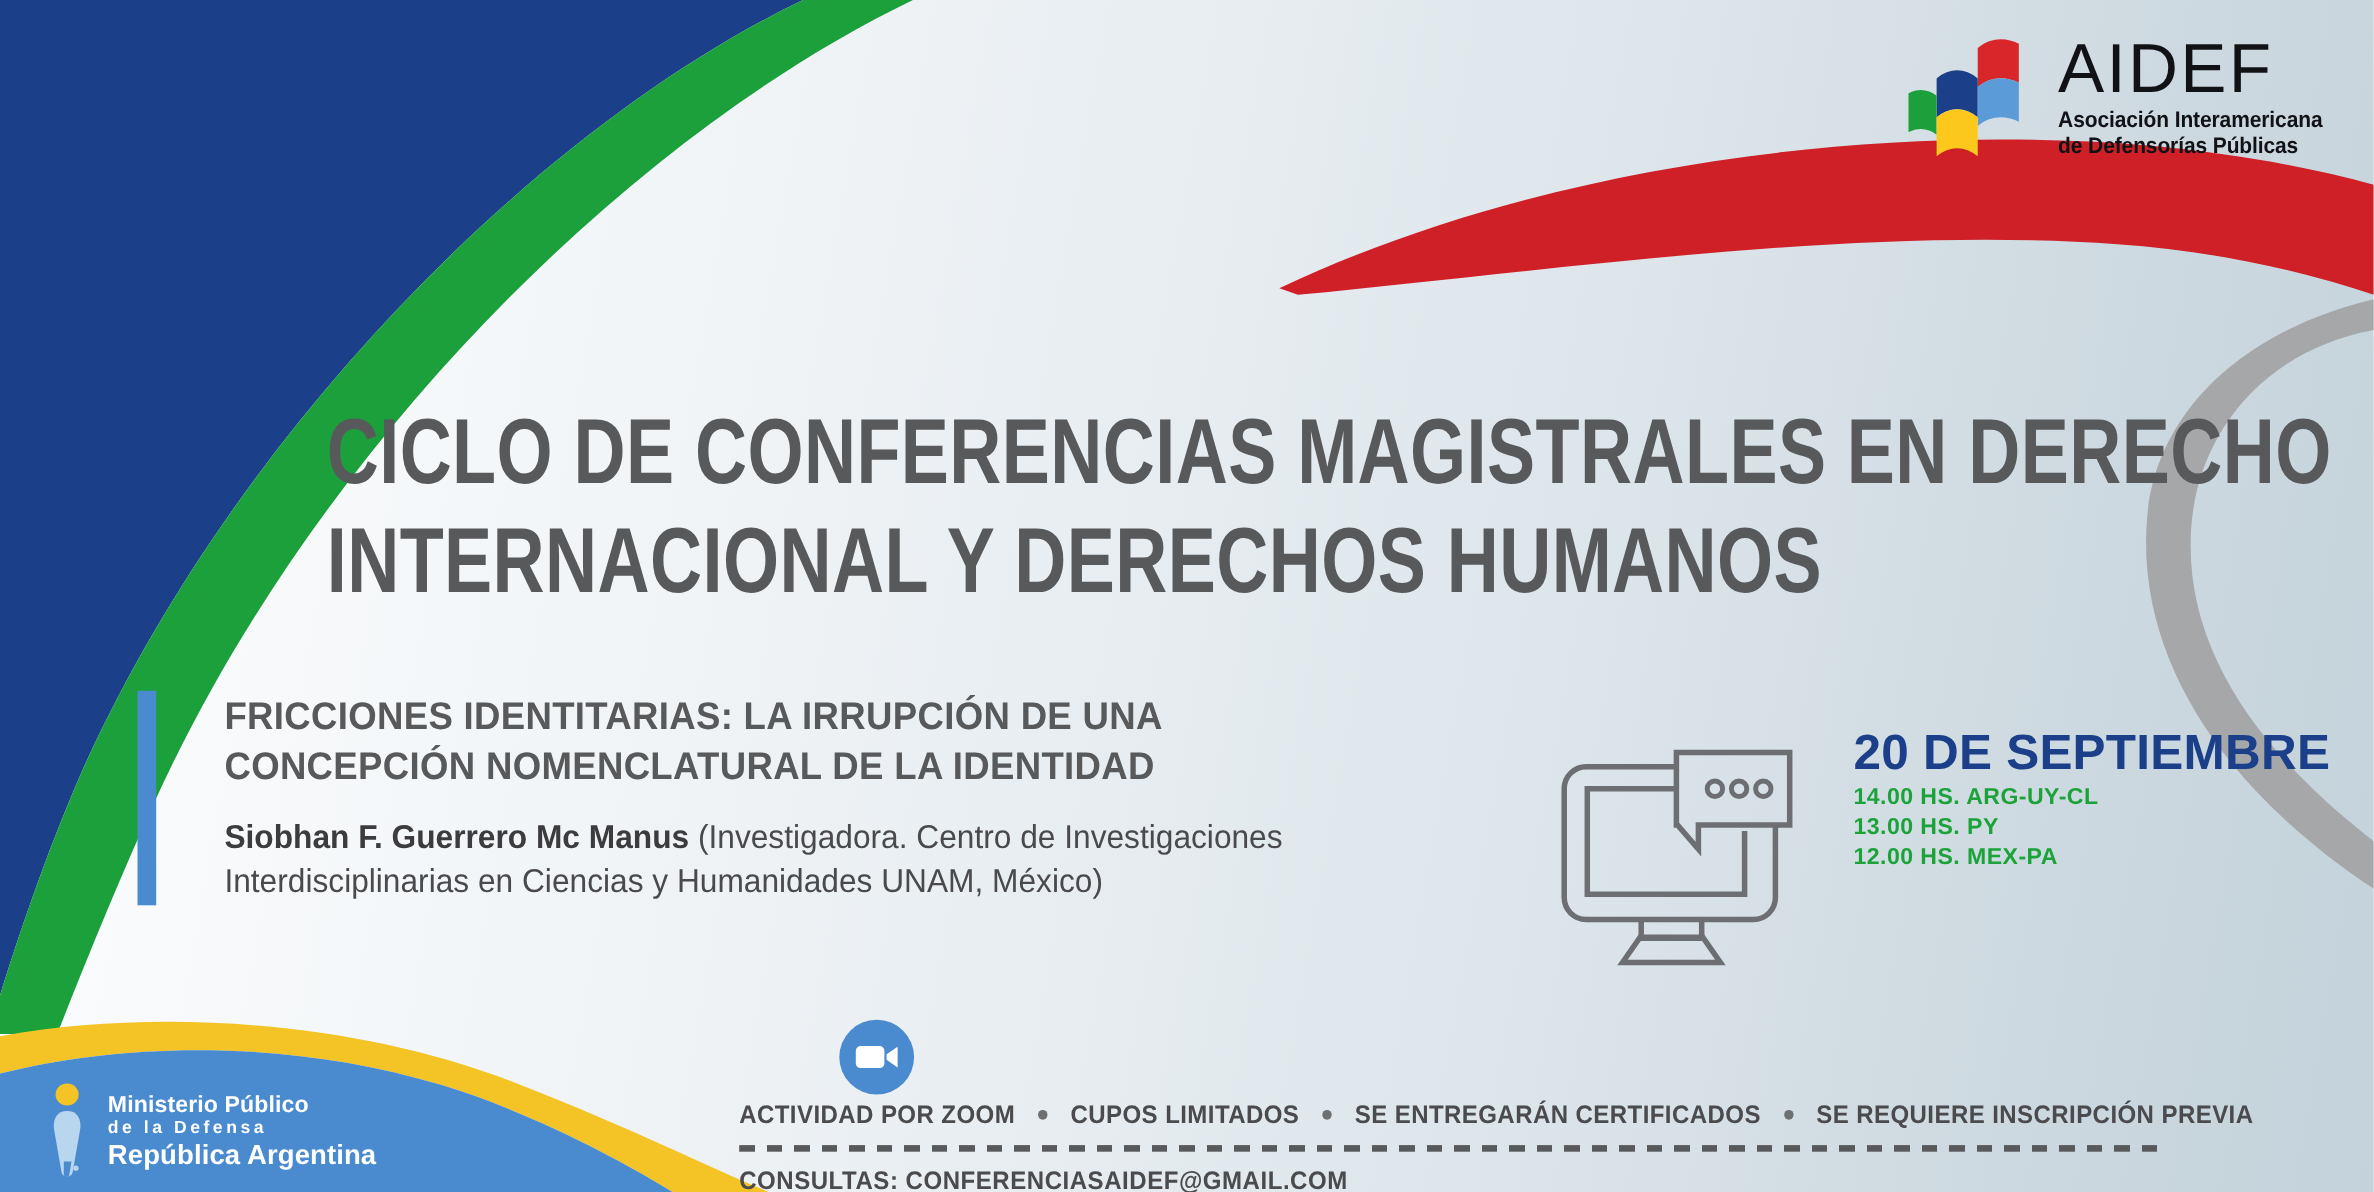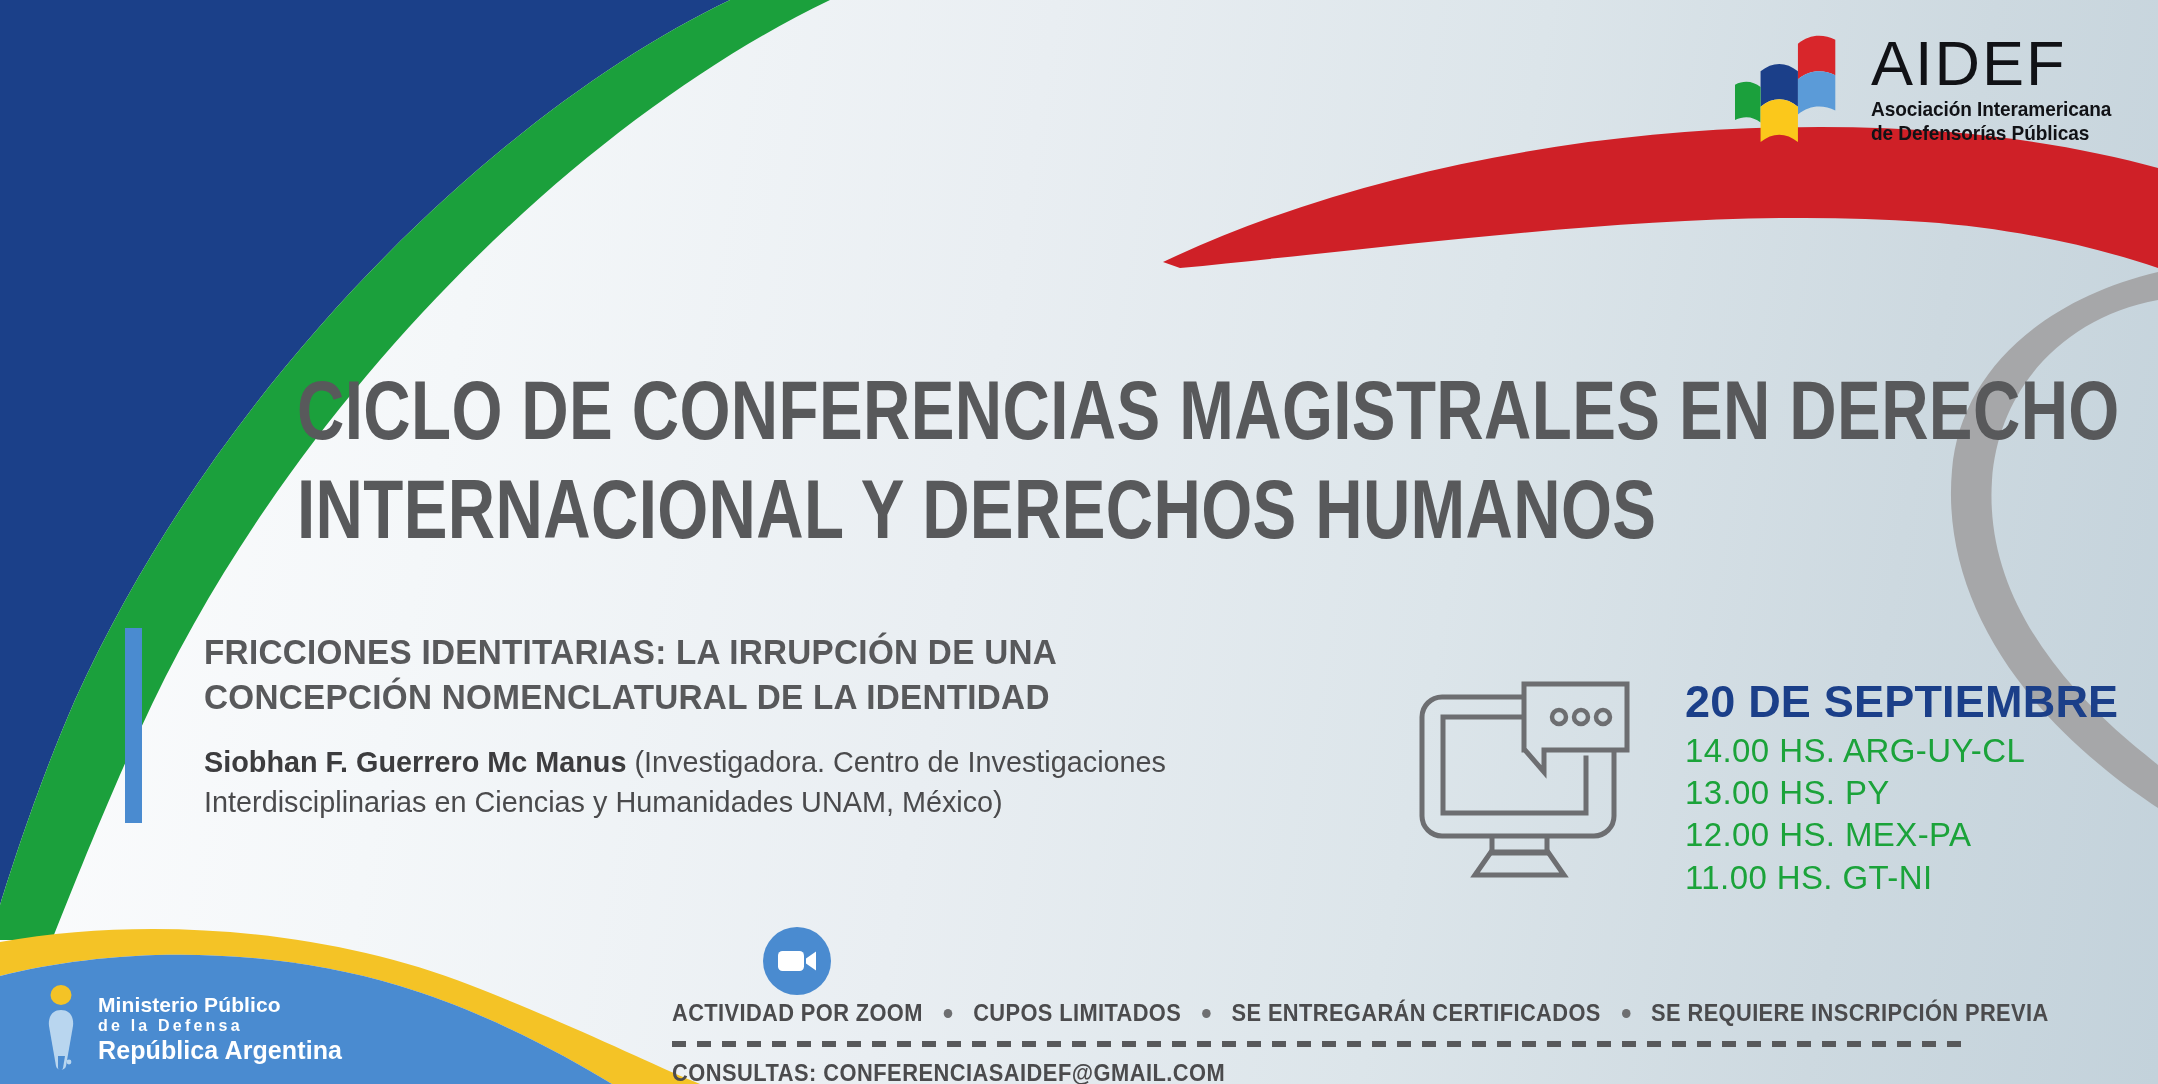--- a/index.html
+++ b/index.html
@@ -121,26 +121,26 @@
     font-weight:400;
     line-height:1.08;
     font-family:"Liberation Sans",sans-serif;
   }
   .date-day{
     font-size:45px;
     font-weight:700;
     color:#1b3f89;
     letter-spacing:0.2px;
     line-height:1.22;
-    margin-top:20px;
+    margin-top:2px;
     font-family:"Liberation Sans",sans-serif;
   }
   .time-line{
-    font-size:33px;
-    font-weight:400;
+    font-size:21px;
+    font-weight:700;
     color:#1ba33a;
     letter-spacing:0.4px;
     line-height:1.28;
     font-family:"Liberation Sans",sans-serif;
   }
 
   
   #zoom-icon{position:absolute;left:761px;top:925px;width:72px;height:72px;}
 
   
@@ -284,21 +284,20 @@
       <circle cx="172" cy="67" r="7"></circle>
       <circle cx="194" cy="67" r="7"></circle>
     </g>
   </svg>
 
   <div id="date-block">
     <div class="date-day">20 DE SEPTIEMBRE</div>
     <div class="time-line">14.00 HS. ARG-UY-CL</div>
     <div class="time-line">13.00 HS. PY</div>
     <div class="time-line">12.00 HS. MEX-PA</div>
-    <div class="time-line">11.00 HS.  GT-NI</div>
   </div>
 
   <svg id="zoom-icon" viewBox="0 0 72 72">
     <circle cx="36" cy="36" r="34" fill="#4a8bd0"></circle>
     <rect x="17" y="26" width="26" height="20" rx="4.5" fill="#ffffff"></rect>
     <path d="M45,33.5 L55,26.5 L55,45.5 L45,38.5 Z" fill="#ffffff"></path>
   </svg>
 
   <div id="footer-notes">
     <div id="notes-row">

